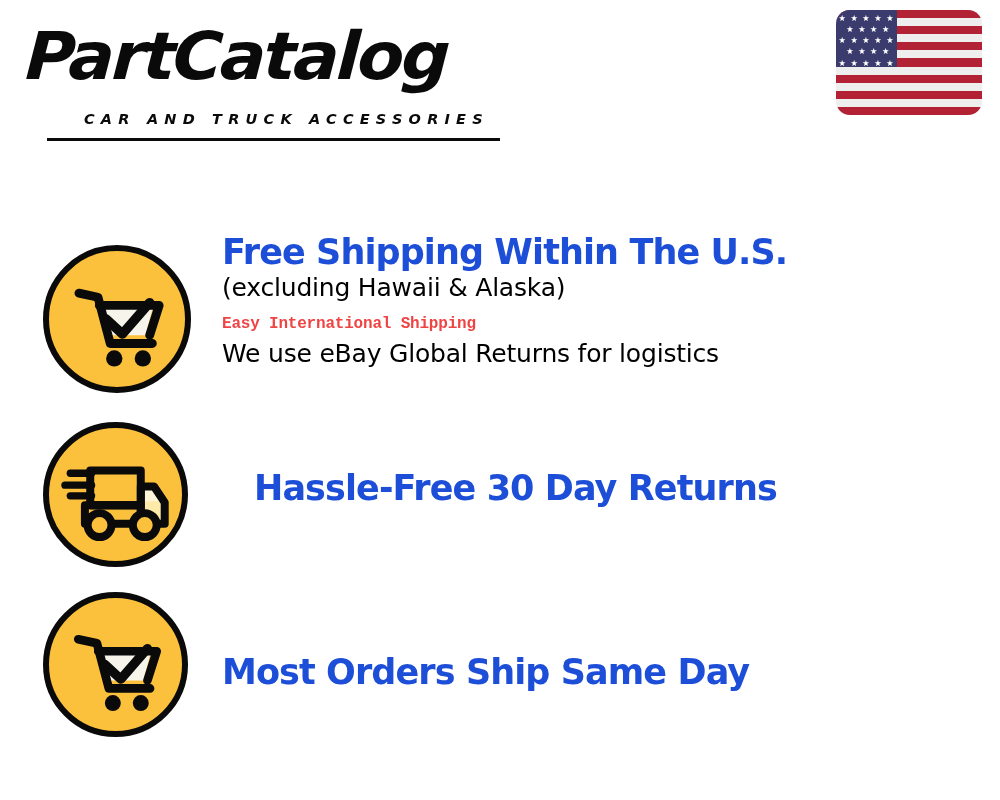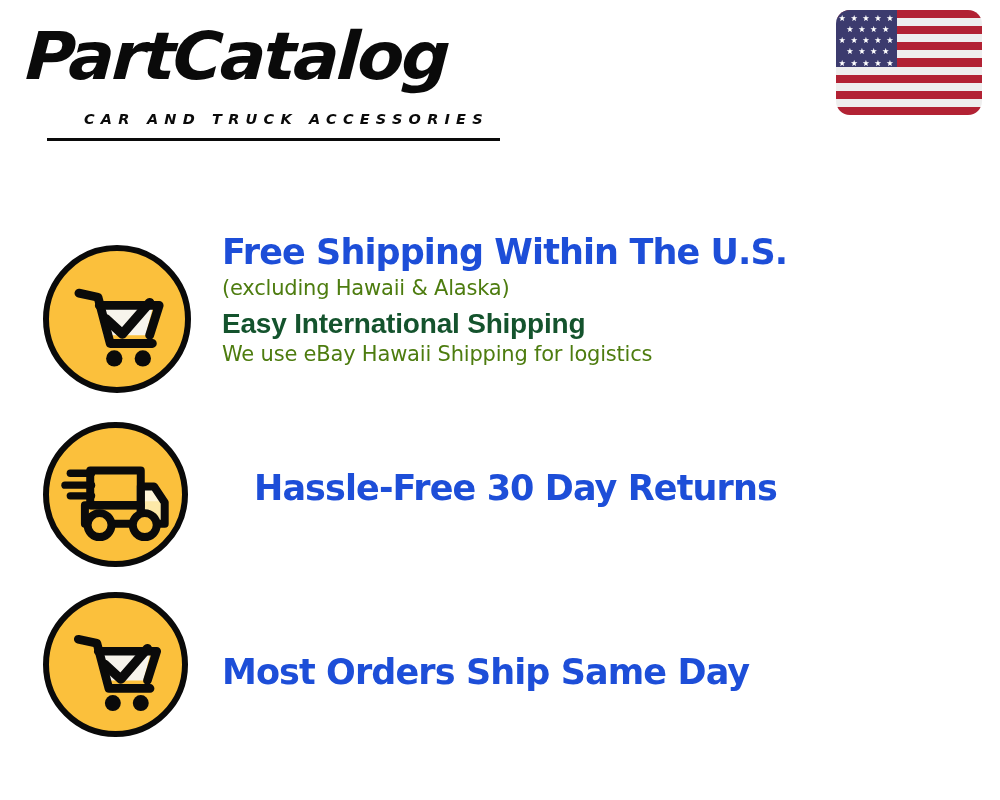--- a/index.html
+++ b/index.html
@@ -159,33 +159,33 @@
     font-weight: 700;
     font-size: 35px;
     line-height: 41px;
     letter-spacing: -0.9px;
     color: #1d4ed8;
     white-space: nowrap;
   }
   .f-sub {
     font-family: "DejaVu Sans", sans-serif;
     font-weight: 400;
-    font-size: 21px;
+    font-size: 25px;
     line-height: 30px;
     letter-spacing: -0.2px;
-    color: #4d7c0f;
+    color: #000000;
     white-space: nowrap;
   }
   .f-sub-bold {
-    font-family: Liberation Sans, sans-serif;
-    font-weight: 700;
-    font-size: 28px;
+    font-family: Liberation Mono, monospace;
+    font-weight: 700;
+    font-size: 16px;
     line-height: 30px;
     letter-spacing: -0.2px;
-    color: #14532d;
+    color: #ef4444;
     white-space: nowrap;
   }
   .gap-sm { height: 6px; }
 </style>
 </head>
 <body>
 
 <div class="header">
 
   <div class="logo-wrap">
@@ -227,21 +227,21 @@
         <path d="M42 50 L54 61 L74 38" fill="none" stroke="#0a0a0a" stroke-width="7" stroke-linecap="round" stroke-linejoin="round"></path>
         <circle cx="48" cy="79" r="6" fill="#0a0a0a"></circle>
         <circle cx="69" cy="79" r="6" fill="#0a0a0a"></circle>
       </svg>
     </div>
     <div class="feat-text" style="top:0px;">
       <div class="f-title">Free Shipping Within The U.S.</div>
       <div class="f-sub">(excluding Hawaii &amp; Alaska)</div>
       <div class="gap-sm"></div>
       <div class="f-sub-bold">Easy International Shipping</div>
-      <div class="f-sub">We use eBay Hawaii Shipping for logistics</div>
+      <div class="f-sub">We use eBay Global Returns for logistics</div>
     </div>
   </div>
 
   <div class="feature" style="top:190px;">
     <div class="icon-badge" style="top:0px; width:145px; height:145px;">
       <svg viewBox="0 0 100 100" width="100%" height="100%" aria-hidden="true">
         <path d="M66 44 h12 l9 13 v14 h-21 z" fill="#fde9a8"></path>
         <path d="M72 46 h6 l6 9 h-12 z" fill="#fff6d9"></path>
         <rect x="31" y="32" width="38" height="26" fill="none" stroke="#0a0a0a" stroke-width="6" stroke-linejoin="round"></rect>
         <path d="M69 44 h10 l8 12 v16 h-18 z" fill="none" stroke="#0a0a0a" stroke-width="6" stroke-linejoin="round"></path>

